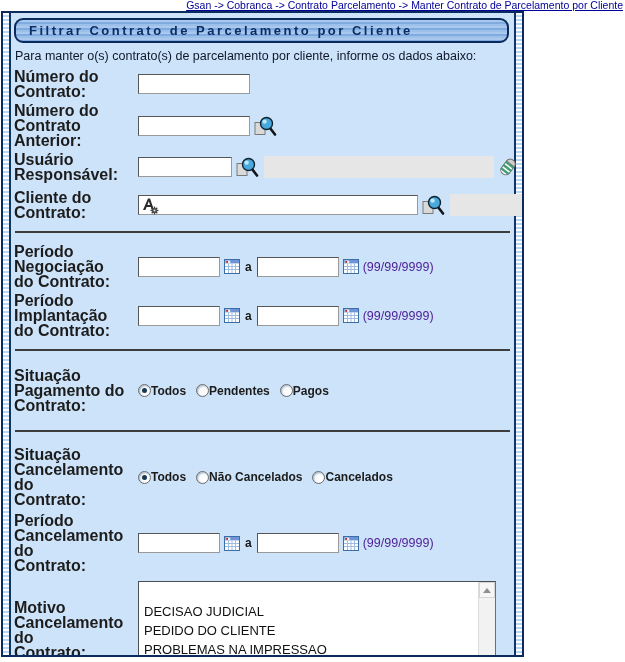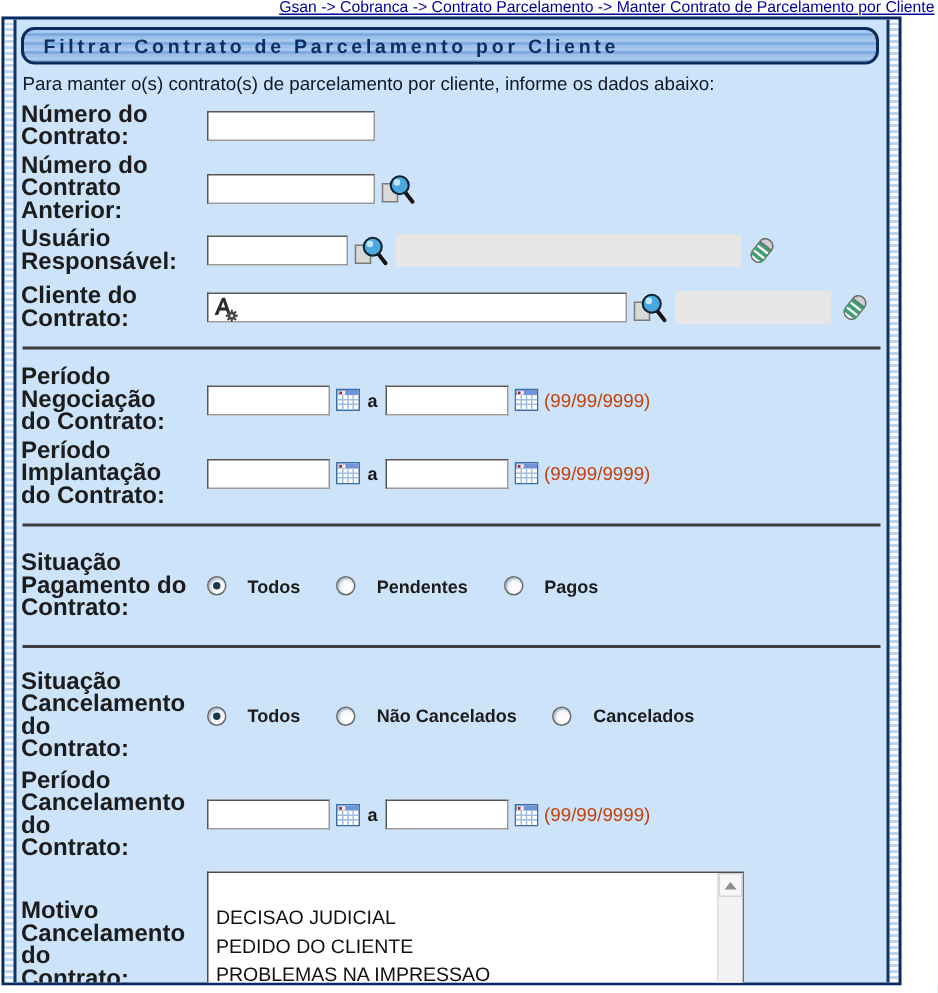--- a/index.html
+++ b/index.html
@@ -4,21 +4,21 @@
 <style>
   * { margin:0; padding:0; box-sizing:border-box; }
   html,body { width:625px; background:#fff; font-family:"Liberation Sans", sans-serif; }
 
   .breadcrumb {
     text-align:right; font-size:10.5px; color:#000099;
     text-decoration:underline; padding:0 2px 1px 0; line-height:10px; cursor:pointer;
   }
 
   .panel {
-    position:relative; margin:0 0 0 1px; width:600px; height:646px;
+    position:relative; margin:0 0 0 1px; width:523px; height:646px;
     background:#cde3f9; border:2px solid #0b2a5e; overflow:hidden;
   }
   .stripe-band {
     position:absolute; top:0; bottom:0; width:8px;
     background:repeating-linear-gradient(180deg,#ffffff 0 2px,#bcd6f2 2px 4px);
   }
   .stripe-band.left  { left:0; border-right:2px solid #123463; }
   .stripe-band.right { right:0; border-left:2px solid #123463; }
 
   .content { position:absolute; left:11px; right:11px; top:0; bottom:0; }
@@ -47,25 +47,25 @@
   .cliente-wrap { position:relative; }
   .cliente-input { width:280px; height:22px; padding-left:24px; }
   .cliente-wrap .inline-icon { position:absolute; left:3px; top:2px; }
 
   .readonly { background:#e6e6e6; height:22px; }
   .ro-user { width:230px; margin-left:5px; }
   .ro-cli  { width:104px; margin-left:5px; }
 
   .icon-btn { margin-left:4px; display:inline-flex; cursor:pointer; }
   .sep-a { font-size:12px; font-weight:bold; color:#161616; margin:0 5px; }
-  .mask { font-size:12.5px; color:#c2410c; margin-left:4px; }
+  .mask { font-size:12.5px; color:#4c1d95; margin-left:4px; }
 
   .hr { border:0; border-top:2px solid #3d3d3d; margin:9px 1px; }
 
-  .radio-group { display:flex; align-items:center; gap:14px; }
+  .radio-group { display:flex; align-items:center; gap:0; }
   .radio {
     width:13px; height:13px; border-radius:50%; background:#fdfdfd;
     border:1px solid #6a6a6a; box-shadow:inset 1px 1px 2px #9fb4c8; cursor:pointer;
     display:inline-flex; align-items:center; justify-content:center; flex:0 0 13px;
   }
   .radio.checked::after { content:""; width:5px; height:5px; border-radius:50%; background:#173a52; }
   .radio-label { font-size:12px; font-weight:bold; color:#1c1c1c; margin-right:10px; }
 
   .listbox {
     position:relative; width:358px; height:97px; background:#fff;

